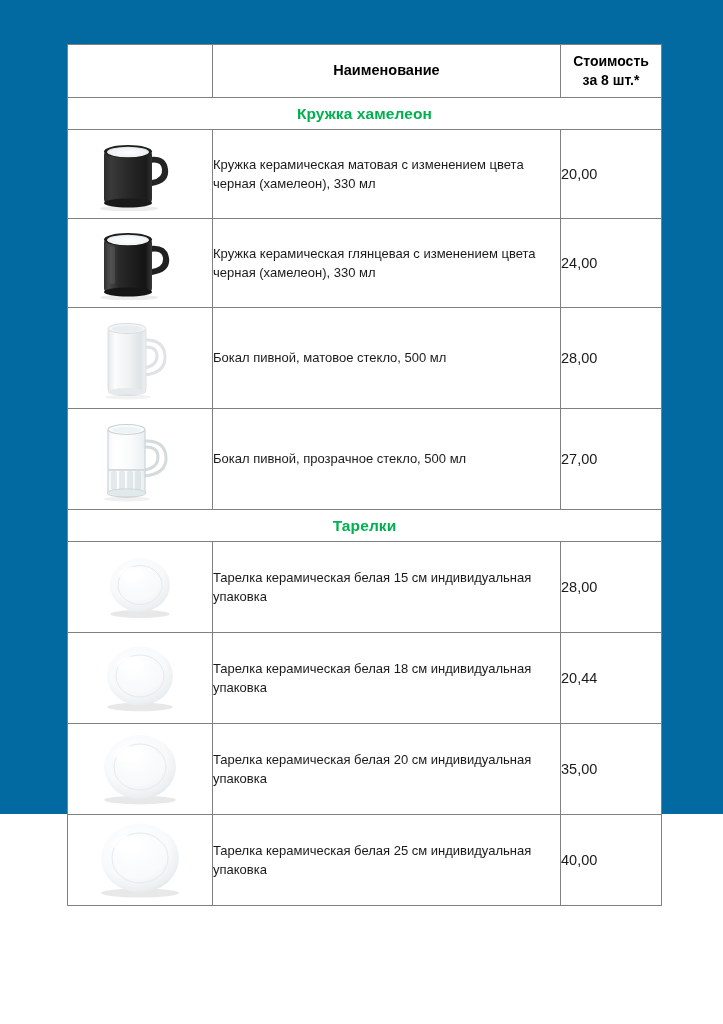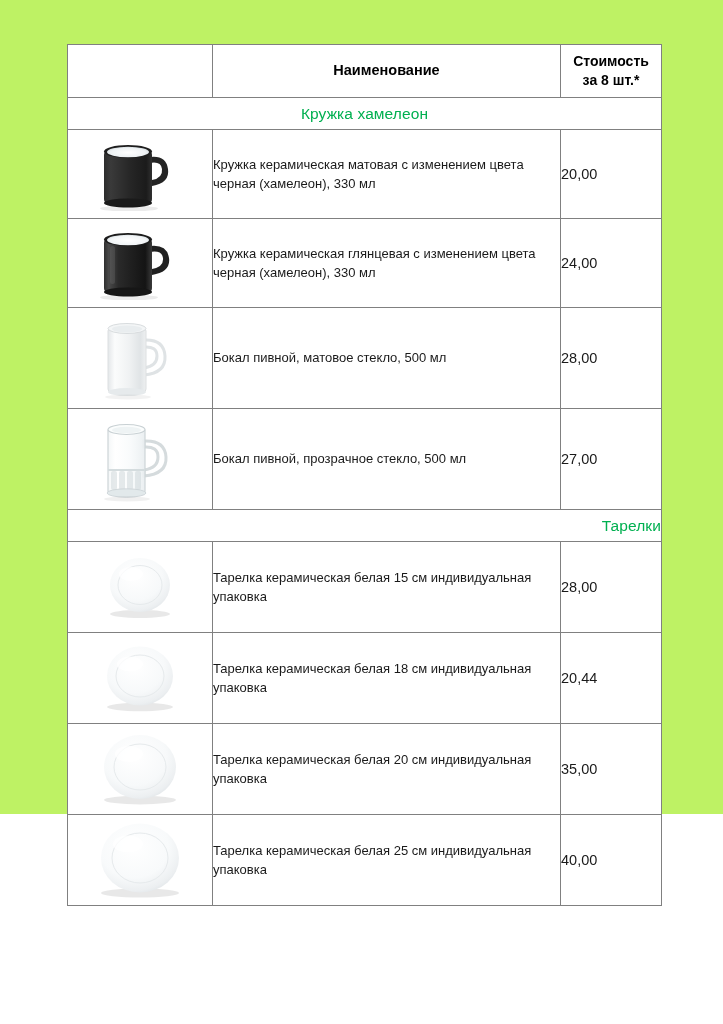--- a/index.html
+++ b/index.html
@@ -13,21 +13,21 @@
     height: 1024px;
     font-family: "Liberation Sans", "DejaVu Sans", sans-serif;
     color: #111111;
     overflow: hidden;
   }
 
   .page {
     position: relative;
     width: 723px;
     height: 814px;
-    background: #bef264;
+    background: #0369a1;
   }
 
   .price-table {
     position: absolute;
     left: 67px;
     top: 44px;
     width: 594px;
     border-collapse: collapse;
     table-layout: fixed;
   }
@@ -55,21 +55,21 @@
     padding: 2px 4px;
   }
   .hdr-cell.price {
     font-size: 14px;
   }
 
   
   .section-cell {
     height: 31px;
     text-align: center;
-    font-weight: normal;
+    font-weight: bold;
     font-size: 15.5px;
     letter-spacing: .1px;
     padding: 2px 0 4px 0;
     margin-top: 12px;
   }
 
   
   .img-cell {
     text-align: center;
     padding: 6px 0;
@@ -236,21 +236,21 @@
       <rect x="14" y="56" width="37" height="2" fill="#d4dcde"></rect>
       <ellipse cx="32.5" cy="80" rx="19.5" ry="4.2" fill="#e2e9eb" stroke="#c9d1d4" stroke-width="0.8"></ellipse>
       <ellipse cx="33" cy="86" rx="23" ry="2.6" fill="#000" opacity="0.06"></ellipse>
     </svg>
   </span>
 </td>
           <td class="name-cell">Бокал пивной, прозрачное  стекло, 500 мл</td>
           <td class="price-cell">27,00</td>
         </tr>
         <tr>
-          <td class="section-cell" colspan="3" style="color: rgb(0, 176, 80); text-align: right;">Тарелки</td>
+          <td class="section-cell" colspan="3" style="color: rgb(0, 176, 80);">Тарелки</td>
         </tr>
         <tr class="row-plate">
           <td class="img-cell">
   <span class="thumb">
     <svg width="112" height="70" viewBox="0 0 112 70" aria-hidden="true">
       <defs>
         <radialGradient id="plateA" cx="42%" cy="34%" r="72%">
           <stop offset="0%" stop-color="#ffffff"></stop>
           <stop offset="62%" stop-color="#f7f9fa"></stop>
           <stop offset="88%" stop-color="#eceff1"></stop>

